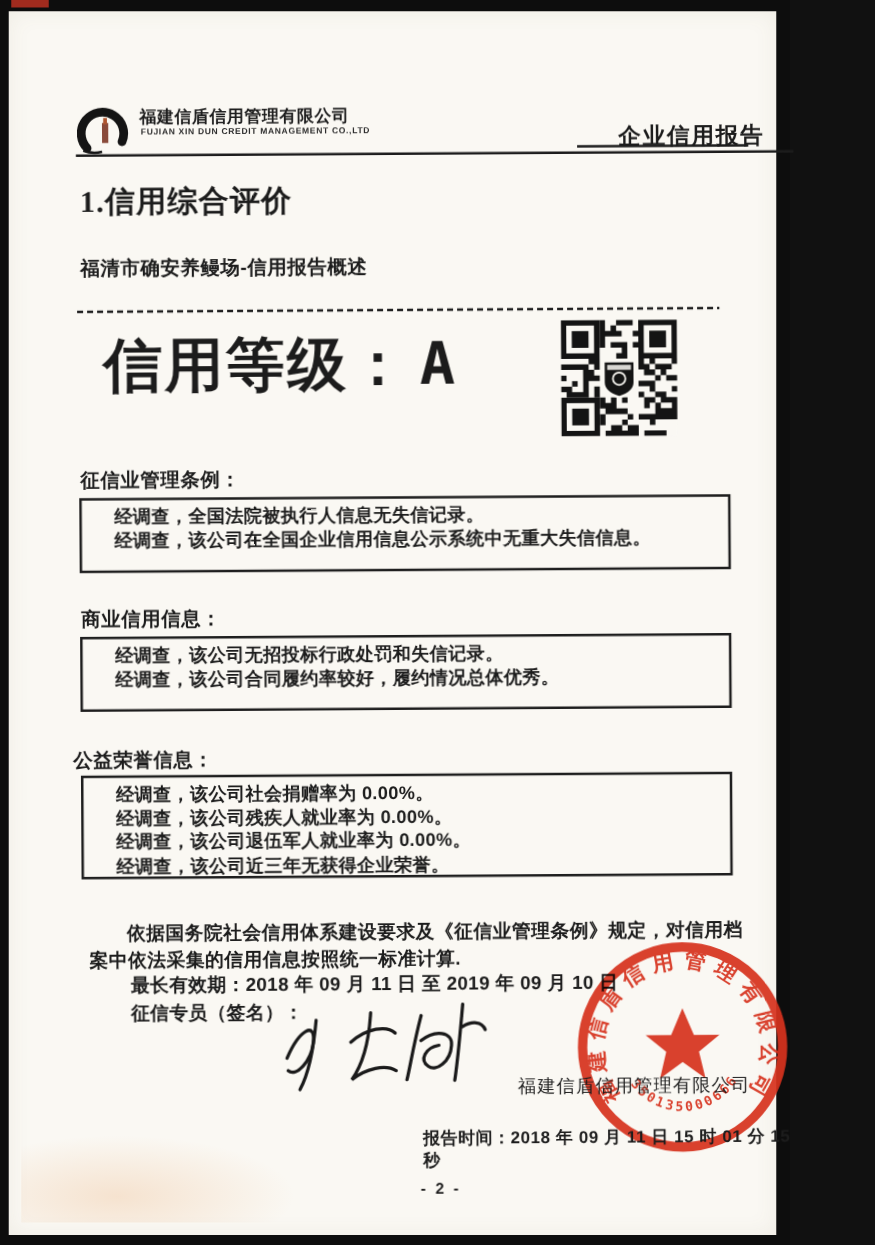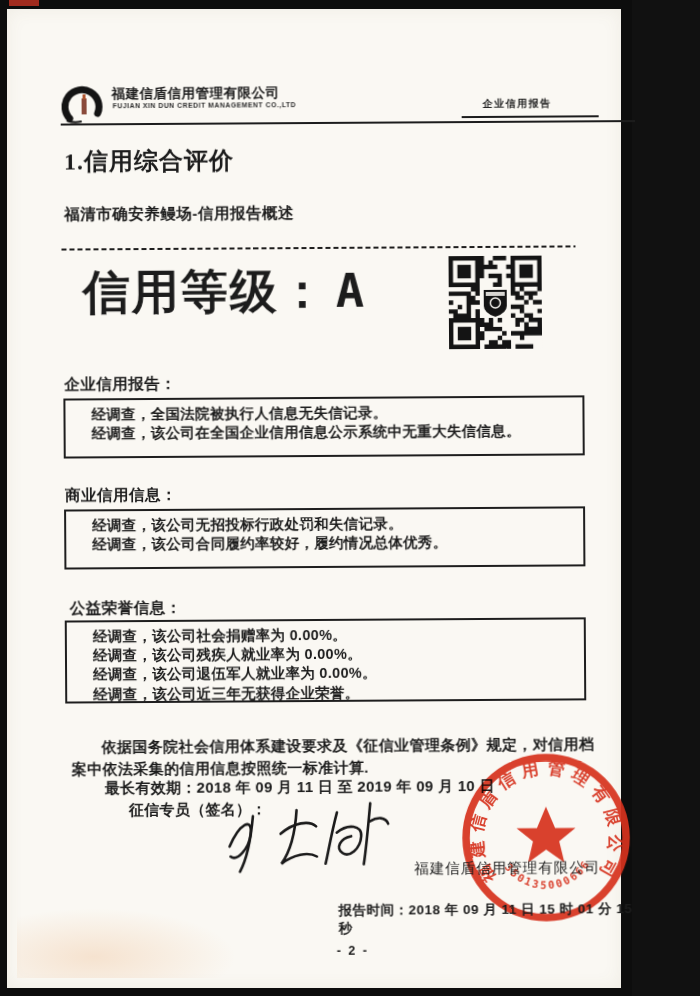--- a/index.html
+++ b/index.html
@@ -8,45 +8,45 @@
   .scan{position:relative;width:632px;height:996px;background:#0d0d0d;}
   .paper{position:absolute;left:7px;top:9px;right:11px;bottom:8px;background:#faf8f3;
          box-shadow:inset 0 0 18px rgba(120,100,70,.08);}
   .corner-mark{position:absolute;left:9px;top:0;width:30px;height:6px;background:#a02b1e;}
   .smudge{position:absolute;left:10px;bottom:10px;width:220px;height:70px;
           background:radial-gradient(ellipse at 35% 70%, rgba(230,150,80,.22), rgba(230,150,80,0) 70%);}
   .tilt{position:absolute;inset:0;transform:rotate(-0.35deg);transform-origin:50% 50%;}
   .abs{position:absolute;}
   .company-cn{left:114px;top:84px;font-size:13.5px;font-weight:bold;letter-spacing:.5px;}
   .company-en{left:115px;top:101px;font-size:6.8px;font-weight:bold;color:#2d2d2d;letter-spacing:.55px;}
-  .report-type{left:485px;top:98px;font-size:10px;font-weight:bold;letter-spacing:1.5px;}
+  .report-type{left:497px;top:98px;font-size:18px;font-weight:bold;letter-spacing:1.5px;}
   .type-underline{left:464px;top:117px;width:137px;height:2px;background:#1c1c1c;}
   .header-rule{left:63px;top:122px;width:574px;height:2.4px;background:#1c1c1c;}
   .page-title{left:66px;top:144px;font-size:24px;font-weight:bold;letter-spacing:1px;
               font-family:"Liberation Serif","DejaVu Serif",serif;}
   .subtitle{left:66px;top:203px;font-size:15.5px;font-weight:bold;letter-spacing:.5px;}
   .dashed-rule{left:63px;top:247px;width:514px;height:2.4px;
      background:repeating-linear-gradient(90deg,#1e1e1e 0 5px,transparent 5px 8px);}
   .rating{left:84px;top:260px;font-size:47px;font-weight:bold;letter-spacing:2px;
           font-family:"Liberation Serif","DejaVu Serif",serif;display:flex;align-items:baseline;}
   .rating .grade{font-family:"DejaVu Sans Mono",monospace;font-weight:bold;margin-left:8px;}
   .qr{left:450px;top:257px;}
   .sec-head{font-size:15.5px;font-weight:bold;letter-spacing:.5px;}
   .sec-head.s0{left:65px;top:373px;}
   .sec-head.s1{left:65px;top:484px;text-align:right;}
-  .sec-head.s2{left:69px;top:597px;}
+  .sec-head.s2{left:58px;top:597px;}
   .info-box{border:2.2px solid #1e1e1e;background:transparent;padding:5px 0 0 26px;box-sizing:border-box;}
   .info-box.b0{left:64px;top:397px;width:521px;height:60px;}
   .info-box.b1{left:64px;top:508px;width:521px;height:60px;}
   .info-box.b2{left:64px;top:619px;width:521px;height:83px;}
   .info-box div{font-size:14.5px;font-weight:bold;line-height:19.2px;letter-spacing:.3px;}
   .statement{left:70px;top:735px;width:524px;font-size:15px;font-weight:bold;line-height:1.45;
              text-indent:2em;letter-spacing:.4px;}
   .validity{left:103px;top:778px;font-size:15px;font-weight:bold;letter-spacing:.3px;}
-  .signer{left:103px;top:800px;font-size:15px;font-weight:bold;letter-spacing:.3px;margin-left:24px;}
+  .signer{left:103px;top:800px;font-size:15px;font-weight:bold;letter-spacing:.3px;}
   .signature{left:213px;top:797px;}
   .stamp{left:456px;top:751px;mix-blend-mode:multiply;opacity:.92;}
   .company-print{left:412px;top:860px;font-size:14.5px;letter-spacing:1px;}
   .report-time{left:336px;top:902px;font-size:13.5px;font-weight:bold;letter-spacing:.5px;}
   .page-num{left:0;top:944px;width:700px;text-align:center;font-size:12.5px;font-weight:bold;letter-spacing:2px;}
 </style>
 </head>
 <body>
 
 <div class="scan">
@@ -86,21 +86,21 @@
         <path d="M62,0h31v31h-31z M66.4,4.4v22.2h22.2V4.4z M70.8,8.8h13.4v13.4H70.8z"></path>
         <path d="M0,62h31v31h-31z M4.4,66.4v22.2h22.2V66.4z M8.8,70.8h13.4v13.4H8.8z"></path>
       </g>
       <g>
         <path d="M34,33 h25 v17 q0,8 -12.5,12 q-12.5,-4 -12.5,-12 z" fill="#141414" stroke="#faf8f3" stroke-width="2"></path>
         <rect x="37" y="36" width="19" height="4" fill="#faf8f3" opacity=".85"></rect>
         <circle cx="46.5" cy="47" r="5" fill="none" stroke="#faf8f3" stroke-width="1.4"></circle>
       </g>
     </svg>
 
-    <div class="abs sec-head s0">企业信用报告：</div>
+    <div class="abs sec-head s0">征信业管理条例：</div>
     <div class="abs info-box b0">
       <div>经调查，全国法院被执行人信息无失信记录。</div>
       <div>经调查，该公司在全国企业信用信息公示系统中无重大失信信息。</div>
     </div>
 
     <div class="abs sec-head s1">商业信用信息：</div>
     <div class="abs info-box b1">
       <div>经调查，该公司无招投标行政处罚和失信记录。</div>
       <div>经调查，该公司合同履约率较好，履约情况总体优秀。</div>
     </div>

